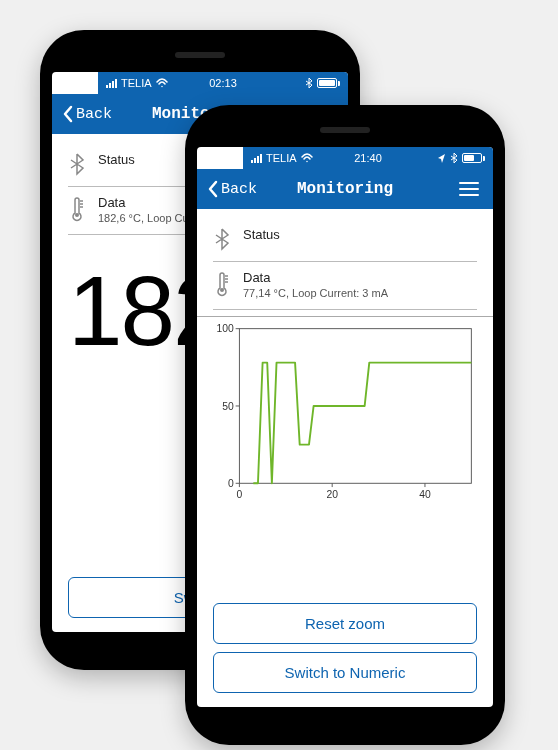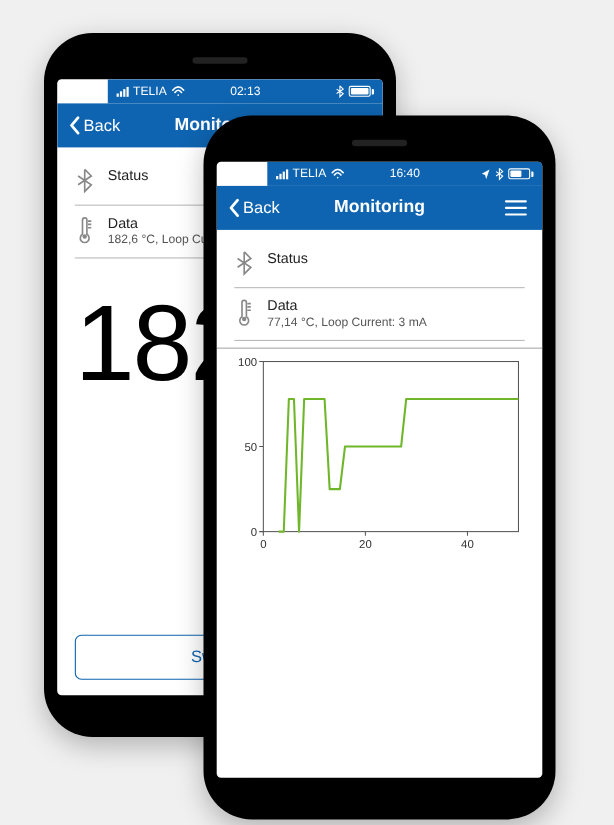--- a/index.html
+++ b/index.html
@@ -47,20 +47,21 @@
   .statusbar .center { position:absolute; left:0; right:0; text-align:center; }
   .sb-side { display:flex; align-items:center; gap:4px; z-index:1; }
   .navbar {
     background: #0e64b0;
     color: #fff;
     height: 40px;
     display: flex;
     align-items: center;
     justify-content: space-between;
     padding: 0 10px;
+    font-family: Liberation Mono, monospace;
   }
   .navbar .title {
     font-size: 16px;
     font-weight: 600;
     position: absolute;
     left: 0; right: 0;
     text-align: center;
     pointer-events: none;
   }
   .back {
@@ -197,21 +198,21 @@
           <i style="height:3px"></i>
             <i style="height:5px"></i>
             <i style="height:7px"></i>
             <i style="height:9px"></i>
         </span>
         <span>TELIA</span>
         <svg class="icon" width="12" height="10">
             <path d="M1 4 Q6 -2 11 4 M3 6 Q6 2 9 6 M6 8.5 L6 8.5" stroke="#fff" stroke-width="1.5" fill="none" stroke-linecap="round"></path>
           </svg>
       </div>
-      <div class="center">16:40</div>
+      <div class="center">21:40</div>
       <div class="sb-side">
         <svg class="icon" width="9" height="11">
             <path d="M1 5 L8 1 L5 10 L4 6 Z" fill="#fff"></path>
           </svg>
         <svg class="icon" width="8" height="12">
             <path d="M4 1 L4 11 L7 8 L1 4 M4 1 L7 4 L1 8" stroke="#fff" stroke-width="1" fill="none"></path>
           </svg>
         <span class="battery">
           <span class="body">
               <span class="fill" style="width:10px"></span>
@@ -271,15 +272,19 @@
             <text x="28" y="186" text-anchor="middle" font-size="11" fill="#333">0</text>
             <line x1="126.4" y1="170" x2="126.4" y2="174" stroke="#555"></line>
             <text x="126.4" y="186" text-anchor="middle" font-size="11" fill="#333">20</text>
             <line x1="224.8" y1="170" x2="224.8" y2="174" stroke="#555"></line>
             <text x="224.8" y="186" text-anchor="middle" font-size="11" fill="#333">40</text>
             <path d="M42.76 170 L47.68 170 L52.6 42.08 L57.519999999999996 42.08 L62.440000000000005 170 L67.36 42.08 L87.03999999999999 42.08 L91.96000000000001 129 L101.8 129 L106.72 88 L136.24 88 L141.16000000000003 88 L160.84 88 L165.76000000000002 42.08 L274 42.08 " fill="none" stroke="#6fb62a" stroke-width="2" stroke-linejoin="round"></path>
           </svg>
       </div>
     </div>
 
+    <div class="footer-buttons">
+      <div class="button-outline">Reset zoom</div>
+      <div class="button-outline">Switch to Numeric</div>
+    </div>
 
   </div>
 </div>
 
 </body></html>

